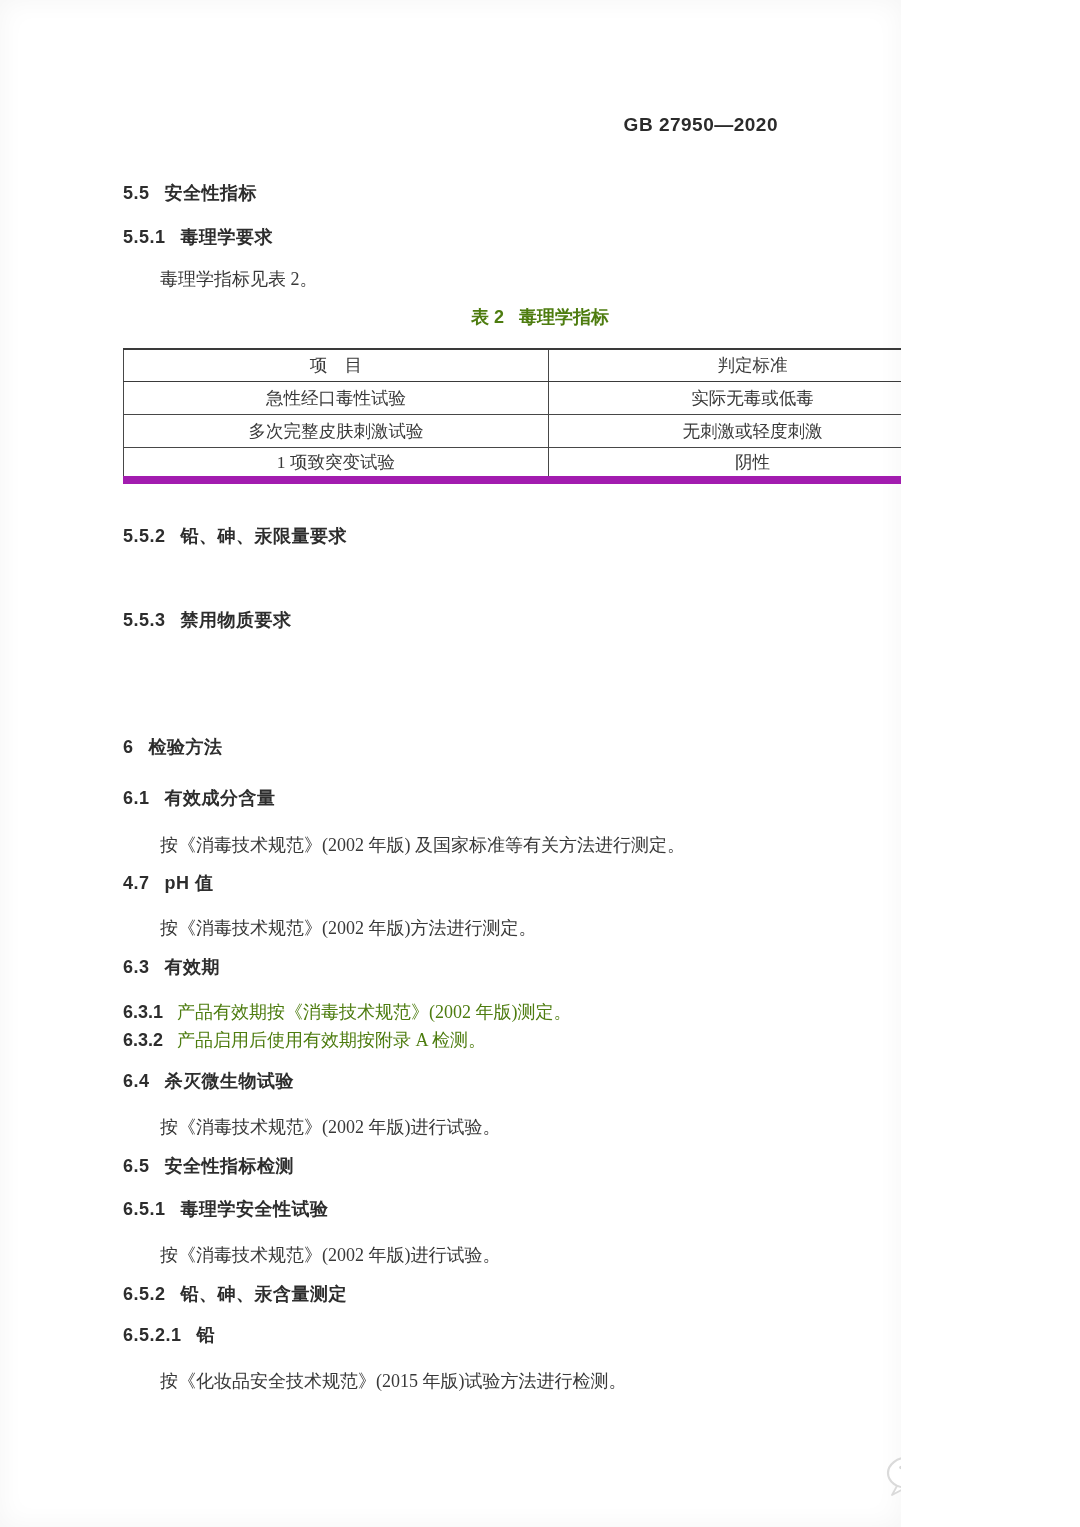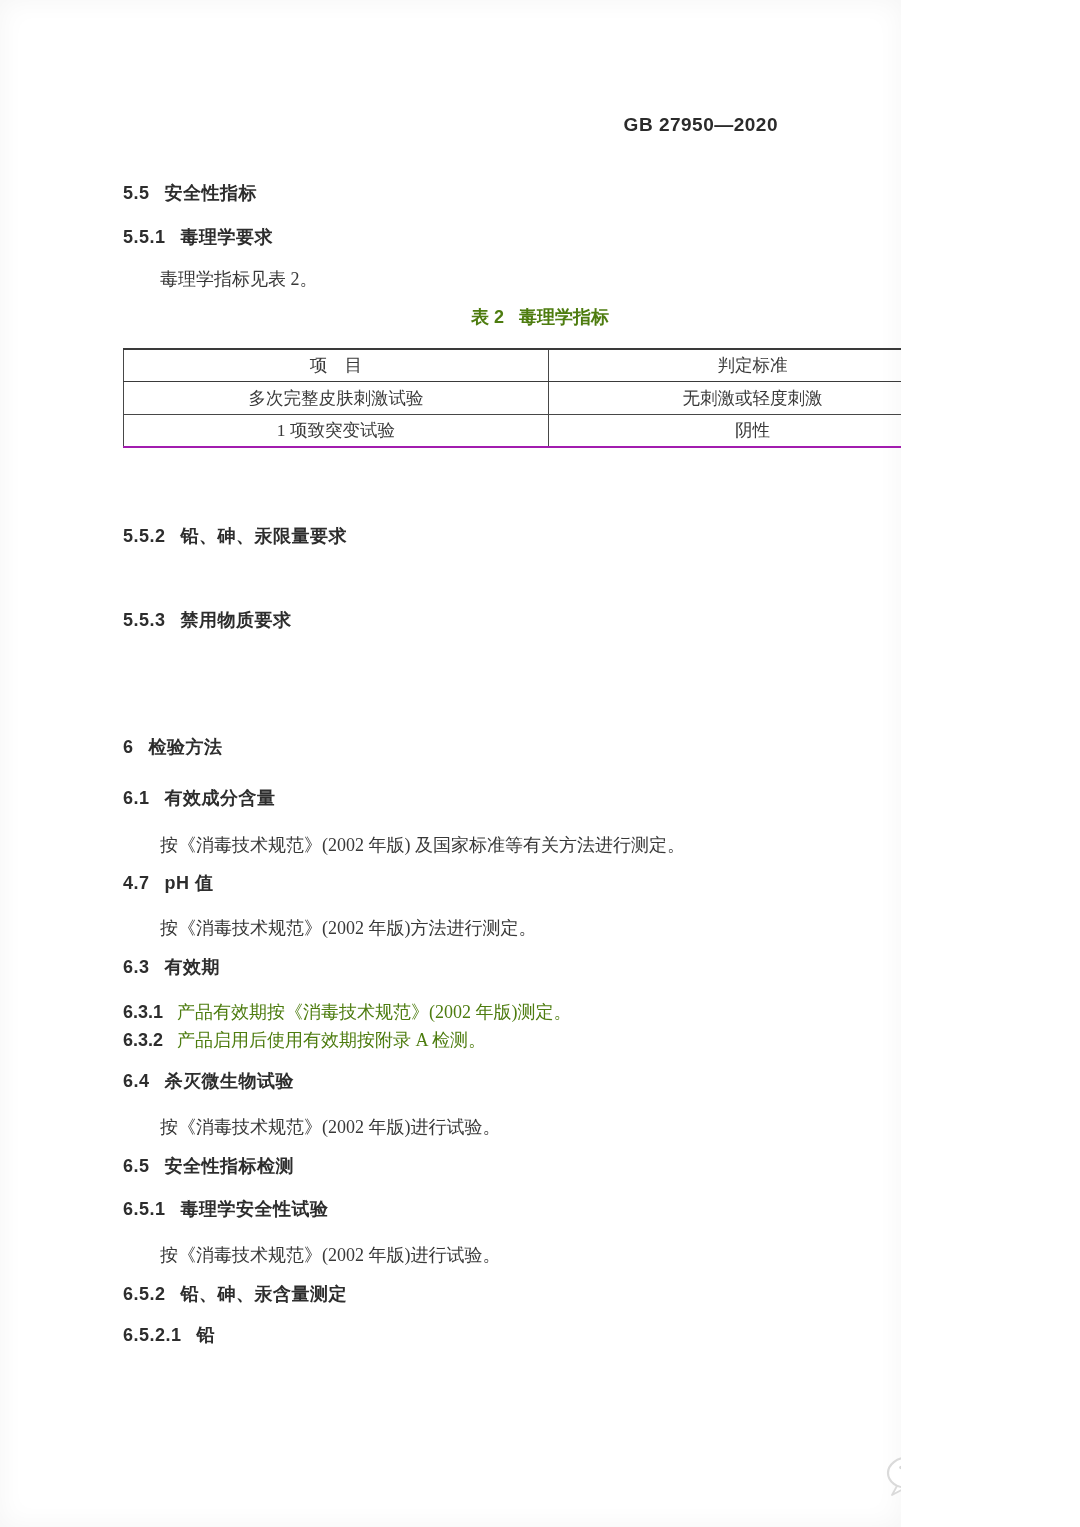--- a/index.html
+++ b/index.html
@@ -55,21 +55,21 @@
     position:absolute; left:123px; top:348px; width:834px;
     border-collapse:collapse; table-layout:fixed;
     font-family:"Liberation Serif","DejaVu Serif",serif;
     font-size:17.5px; color:#3a3a3a;
   }
   table.tbl td,table.tbl th{
     border:1px solid #474747;
     text-align:center; vertical-align:middle;
     font-weight:normal; padding:0;
   }
-  table.tbl{border-top:2px solid #3a3a3a; border-bottom:2px solid #a21caf;}
+  table.tbl{border-top:2px solid #3a3a3a; border-bottom:8px solid #a21caf;}
   table.tbl thead tr{height:32px;}
   table.tbl thead th{border-bottom:1.6px solid #3a3a3a; white-space:pre;}
   table.tbl tbody tr{height:33px;}
   
   .pagenum{
     position:absolute; left:918px; top:1390px; width:24px; text-align:center;
     font-family:"Liberation Serif","DejaVu Serif",serif;
     font-size:17px; color:#444;
   }
   .watermark{
@@ -116,20 +116,24 @@
         <col style="width:49%">
       </colgroup>
     <thead>
       <tr>
         <th>项    目</th>
         <th>判定标准</th>
       </tr>
     </thead>
     <tbody>
       <tr>
+        <td>急性经口毒性试验</td>
+        <td>实际无毒或低毒</td>
+      </tr>
+      <tr>
         <td>多次完整皮肤刺激试验</td>
         <td>无刺激或轻度刺激</td>
       </tr>
       <tr>
         <td>1 项致突变试验</td>
         <td>阴性</td>
       </tr>
     </tbody>
   </table>
 
@@ -162,20 +166,21 @@
   <div class="h pos-s65"><span class="num">6.5</span><span class="ttl">安全性指标检测</span></div>
 
   <div class="h pos-s651"><span class="num">6.5.1</span><span class="ttl">毒理学安全性试验</span></div>
 
   <div class="p indent pos-p651">按《消毒技术规范》(2002 年版)进行试验。</div>
 
   <div class="h pos-s652"><span class="num">6.5.2</span><span class="ttl">铅、砷、汞含量测定</span></div>
 
   <div class="h pos-s6521"><span class="num">6.5.2.1</span><span class="ttl">铅</span></div>
 
+  <div class="p indent pos-p6521">按《化妆品安全技术规范》(2015 年版)试验方法进行检测。</div>
 
   <div class="pagenum">3</div>
 
   <div class="watermark">
     <svg width="68" height="50" viewBox="0 0 68 50">
       <ellipse cx="24" cy="18" rx="20" ry="15.5" fill="#ffffff" stroke="#dadada" stroke-width="2.2"></ellipse>
       <path d="M13 31 L8 40 L21 33 Z" fill="#ffffff" stroke="#dadada" stroke-width="1.8" stroke-linejoin="round"></path>
       <circle cx="17" cy="12.5" r="1.8" fill="#d8d8d8"></circle>
       <circle cx="27" cy="12.5" r="1.8" fill="#d8d8d8"></circle>
       <ellipse cx="45" cy="31" rx="16.5" ry="13" fill="#ffffff" stroke="#dadada" stroke-width="2.2"></ellipse>

